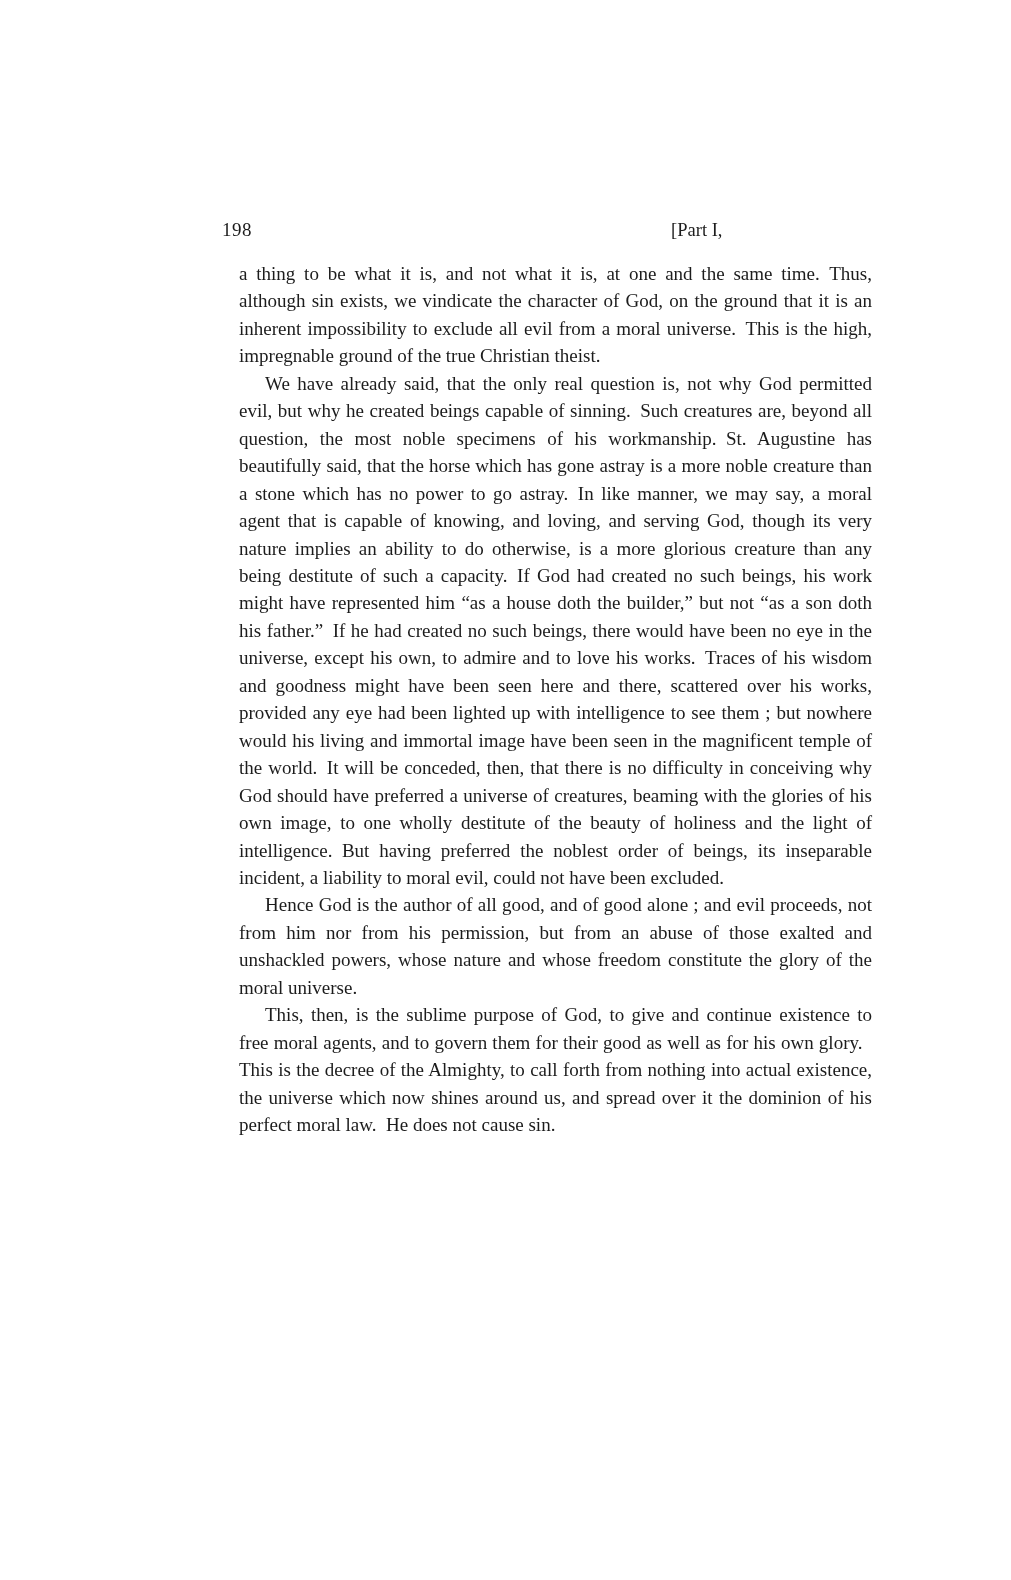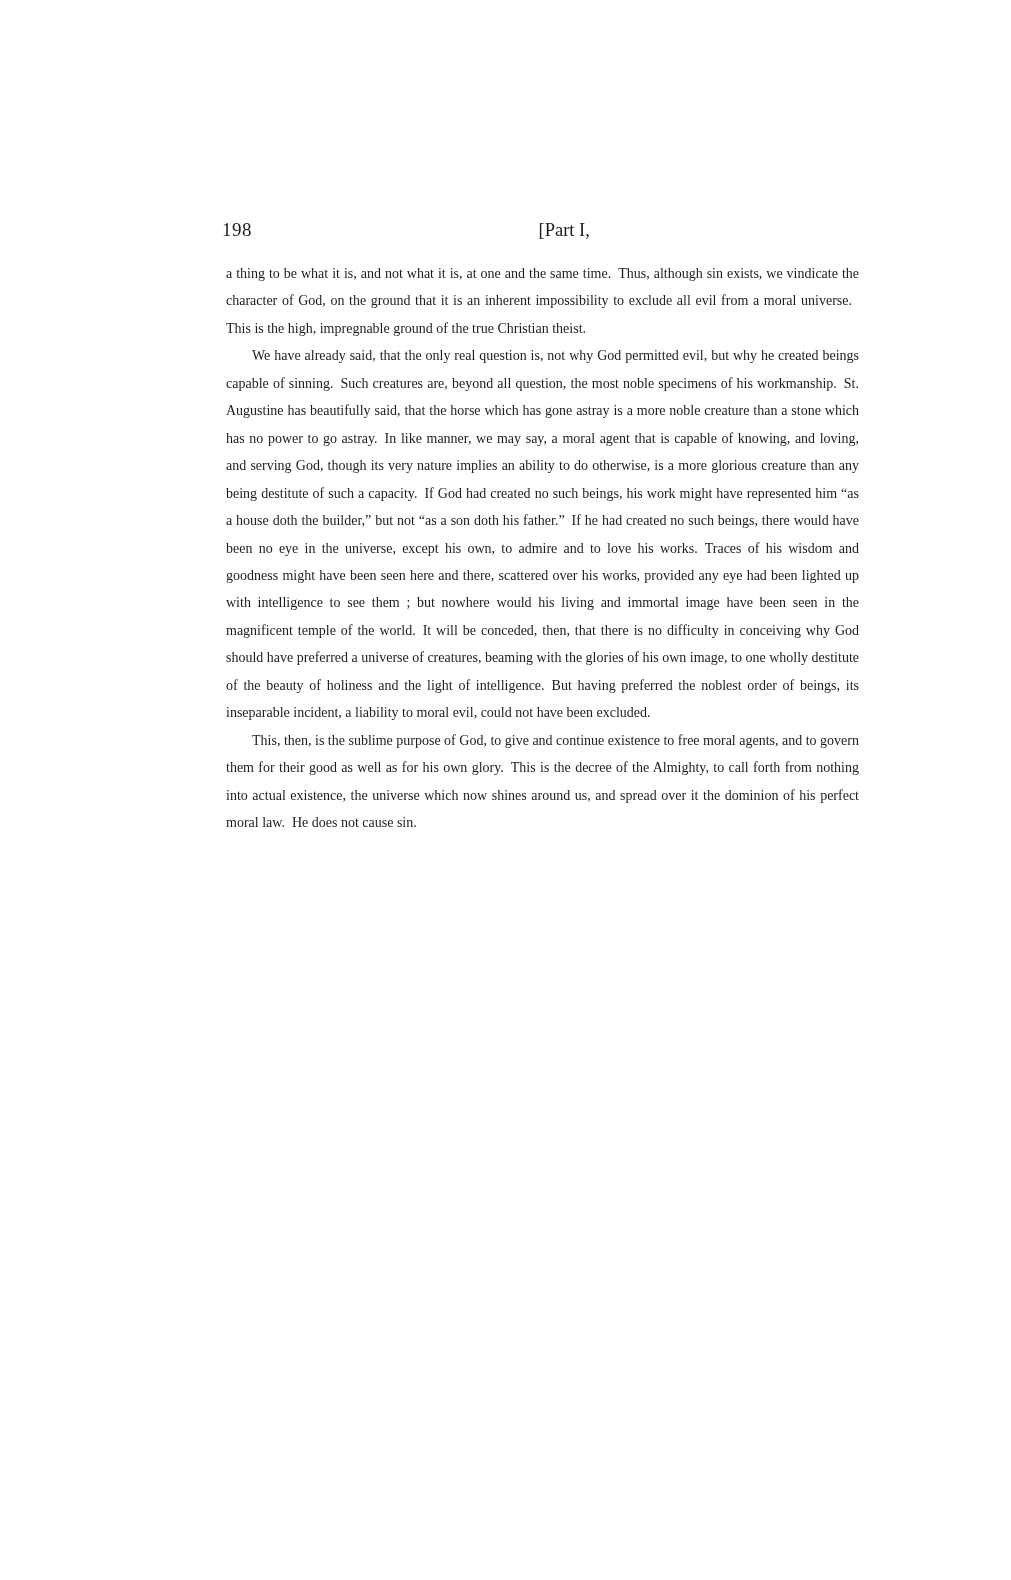--- a/index.html
+++ b/index.html
@@ -33,29 +33,29 @@
     letter-spacing: 0.5px;
   }
   .running-title {
     flex: 0 0 auto;
     text-align: center;
     font-size: 18px;
     letter-spacing: 1.6px;
     font-weight: 600;
   }
   .part-label {
-    text-align: left;
+    text-align: center;
     font-size: 18.5px;
   }
   .page-body {
     position: absolute;
     top: 260px;
-    left: 226px;
+    left: 239px;
     width: 633px;
-    font-size: 14px;
+    font-size: 19px;
     line-height: 27.45px;
     text-align: justify;
     text-justify: inter-word;
   }
   .page-body p {
     margin: 0;
     padding: 0;
   }
   .page-body p.indent {
     text-indent: 26px;
@@ -67,16 +67,17 @@
 <div class="page">
 
   <div class="page-header">
     <span class="side page-number">198</span>
     <span class="side part-label">[Part I,</span>
   </div>
 
   <div class="page-body">
     <p>a thing to be what it is, and not what it is, at one and the same time. Thus, although sin exists, we vindicate the character of God, on the ground that it is an inherent impossibility to exclude all evil from a moral universe. This is the high, impregnable ground of the true Christian theist.</p>
     <p class="indent">We have already said, that the only real question is, not why God permitted evil, but why he created beings capable of sinning. Such creatures are, beyond all question, the most noble specimens of his workmanship. St. Augustine has beautifully said, that the horse which has gone astray is a more noble creature than a stone which has no power to go astray. In like manner, we may say, a moral agent that is capable of knowing, and loving, and serving God, though its very nature implies an ability to do otherwise, is a more glorious creature than any being destitute of such a capacity. If God had created no such beings, his work might have represented him “as a house doth the builder,” but not “as a son doth his father.” If he had created no such beings, there would have been no eye in the universe, except his own, to admire and to love his works. Traces of his wisdom and goodness might have been seen here and there, scattered over his works, provided any eye had been lighted up with intelligence to see them ; but nowhere would his living and immortal image have been seen in the magnificent temple of the world. It will be conceded, then, that there is no difficulty in conceiving why God should have preferred a universe of creatures, beaming with the glories of his own image, to one wholly destitute of the beauty of holiness and the light of intelligence. But having preferred the noblest order of beings, its inseparable incident, a liability to moral evil, could not have been excluded.</p>
+    <p class="indent">Hence God is the author of all good, and of good alone ; and evil proceeds, not from him nor from his permission, but from an abuse of those exalted and unshackled powers, whose nature and whose freedom constitute the glory of the moral universe.</p>
     <p class="indent">This, then, is the sublime purpose of God, to give and continue existence to free moral agents, and to govern them for their good as well as for his own glory. This is the decree of the Almighty, to call forth from nothing into actual existence, the universe which now shines around us, and spread over it the dominion of his perfect moral law. He does not cause sin.</p>
   </div>
 
 </div>
 
 </body></html>

